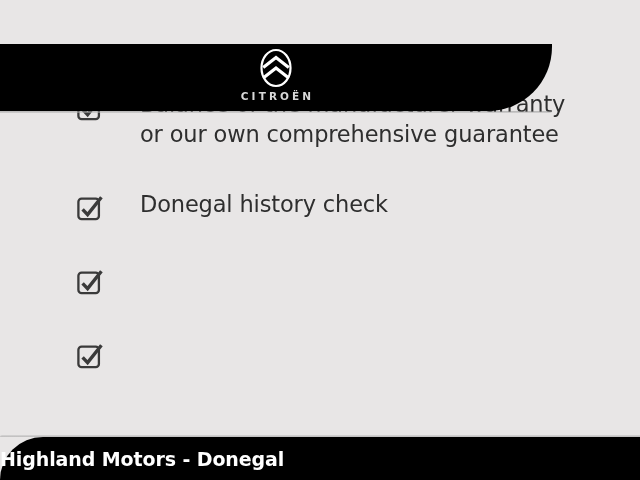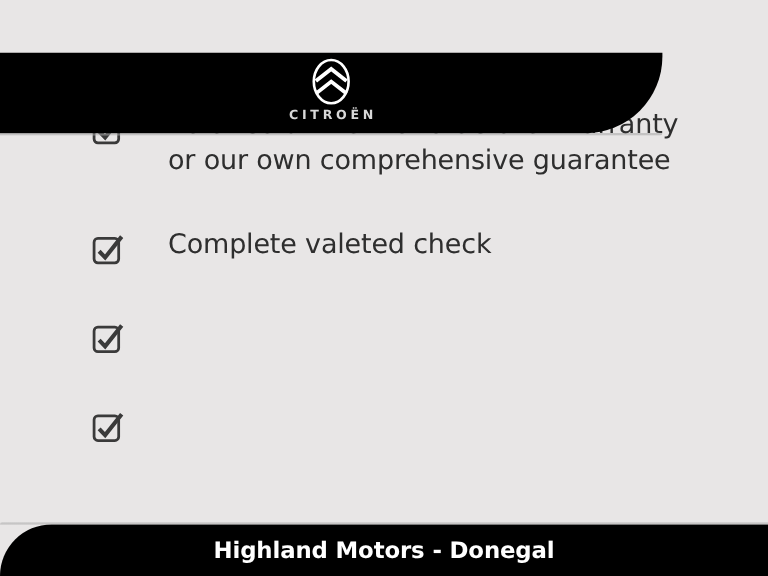--- a/index.html
+++ b/index.html
@@ -88,21 +88,21 @@
     background: linear-gradient(to top, #909090, #c6c6c6);
     border-top-left-radius: 44px;
     opacity: .5;
   }
   .dealer-name {
     position: absolute;
     left: 0;
     right: 0;
     top: 50%;
     transform: translateY(-50%);
-    text-align: center;
+    text-align: left;
     color: #ffffff;
     font-family: "DejaVu Sans", sans-serif;
     font-size: 19px;
     font-weight: 700;
     letter-spacing: -0.1px;
     white-space: nowrap;
   }
   .dealer-name .dealer-suffix {
     font-weight: 700;
   }
@@ -177,21 +177,21 @@
 or our own comprehensive guarantee</span>
     </div>
 
     <div class="feature-row">
       <span class="check-box">
         <svg width="30" height="30" viewBox="0 0 30 30" xmlns="http://www.w3.org/2000/svg" aria-hidden="true">
           <rect x="2.4" y="5.6" width="20.5" height="20.5" rx="3.2" ry="3.2" fill="none" stroke="#3a3a3a" stroke-width="2.3"></rect>
           <path d="M6.6 16.4 L11.6 21.6 L25.4 4.2" fill="none" stroke="#3a3a3a" stroke-width="3.4" stroke-linecap="butt" stroke-linejoin="miter"></path>
         </svg>
       </span>
-      <span class="feature-text">Complete valeted check</span>
+      <span class="feature-text">Donegal history check</span>
     </div>
 
     <div class="feature-row">
       <span class="check-box">
         <svg width="30" height="30" viewBox="0 0 30 30" xmlns="http://www.w3.org/2000/svg" aria-hidden="true">
           <rect x="2.4" y="5.6" width="20.5" height="20.5" rx="3.2" ry="3.2" fill="none" stroke="#3a3a3a" stroke-width="2.3"></rect>
           <path d="M6.6 16.4 L11.6 21.6 L25.4 4.2" fill="none" stroke="#3a3a3a" stroke-width="3.4" stroke-linecap="butt" stroke-linejoin="miter"></path>
         </svg>
       </span>
     </div>

